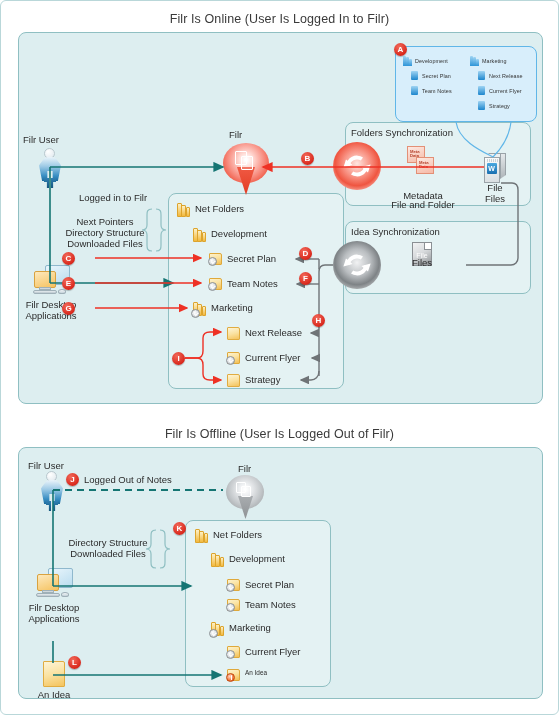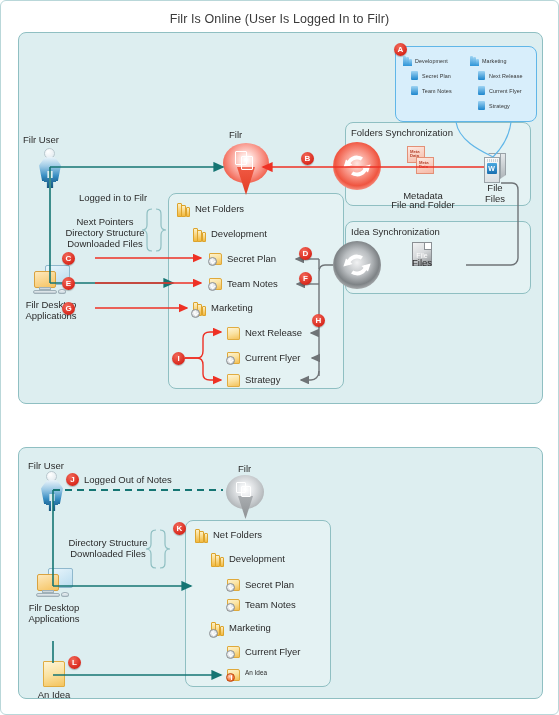--- a/index.html
+++ b/index.html
@@ -261,20 +261,21 @@
 
   
   #wires { position:absolute; left:0; top:0; width:559px; height:715px; pointer-events:none; }
 </style>
 </head>
 <body>
 
 <div id="frame">
 
   <div class="sec-title" id="title-online">Filr Is Online (User Is Logged In to Filr)</div>
+  <div class="sec-title" id="title-offline">Filr Is Offline (User Is Logged Out of Filr)</div>
 
   <div class="panel" id="panel-online"></div>
 
   <div id="callout">
     <div class="callout-col left">
       <div class="callout-row">
         <span class="ic-bfolders">
             <i></i>
             <i></i>
             <i></i>

